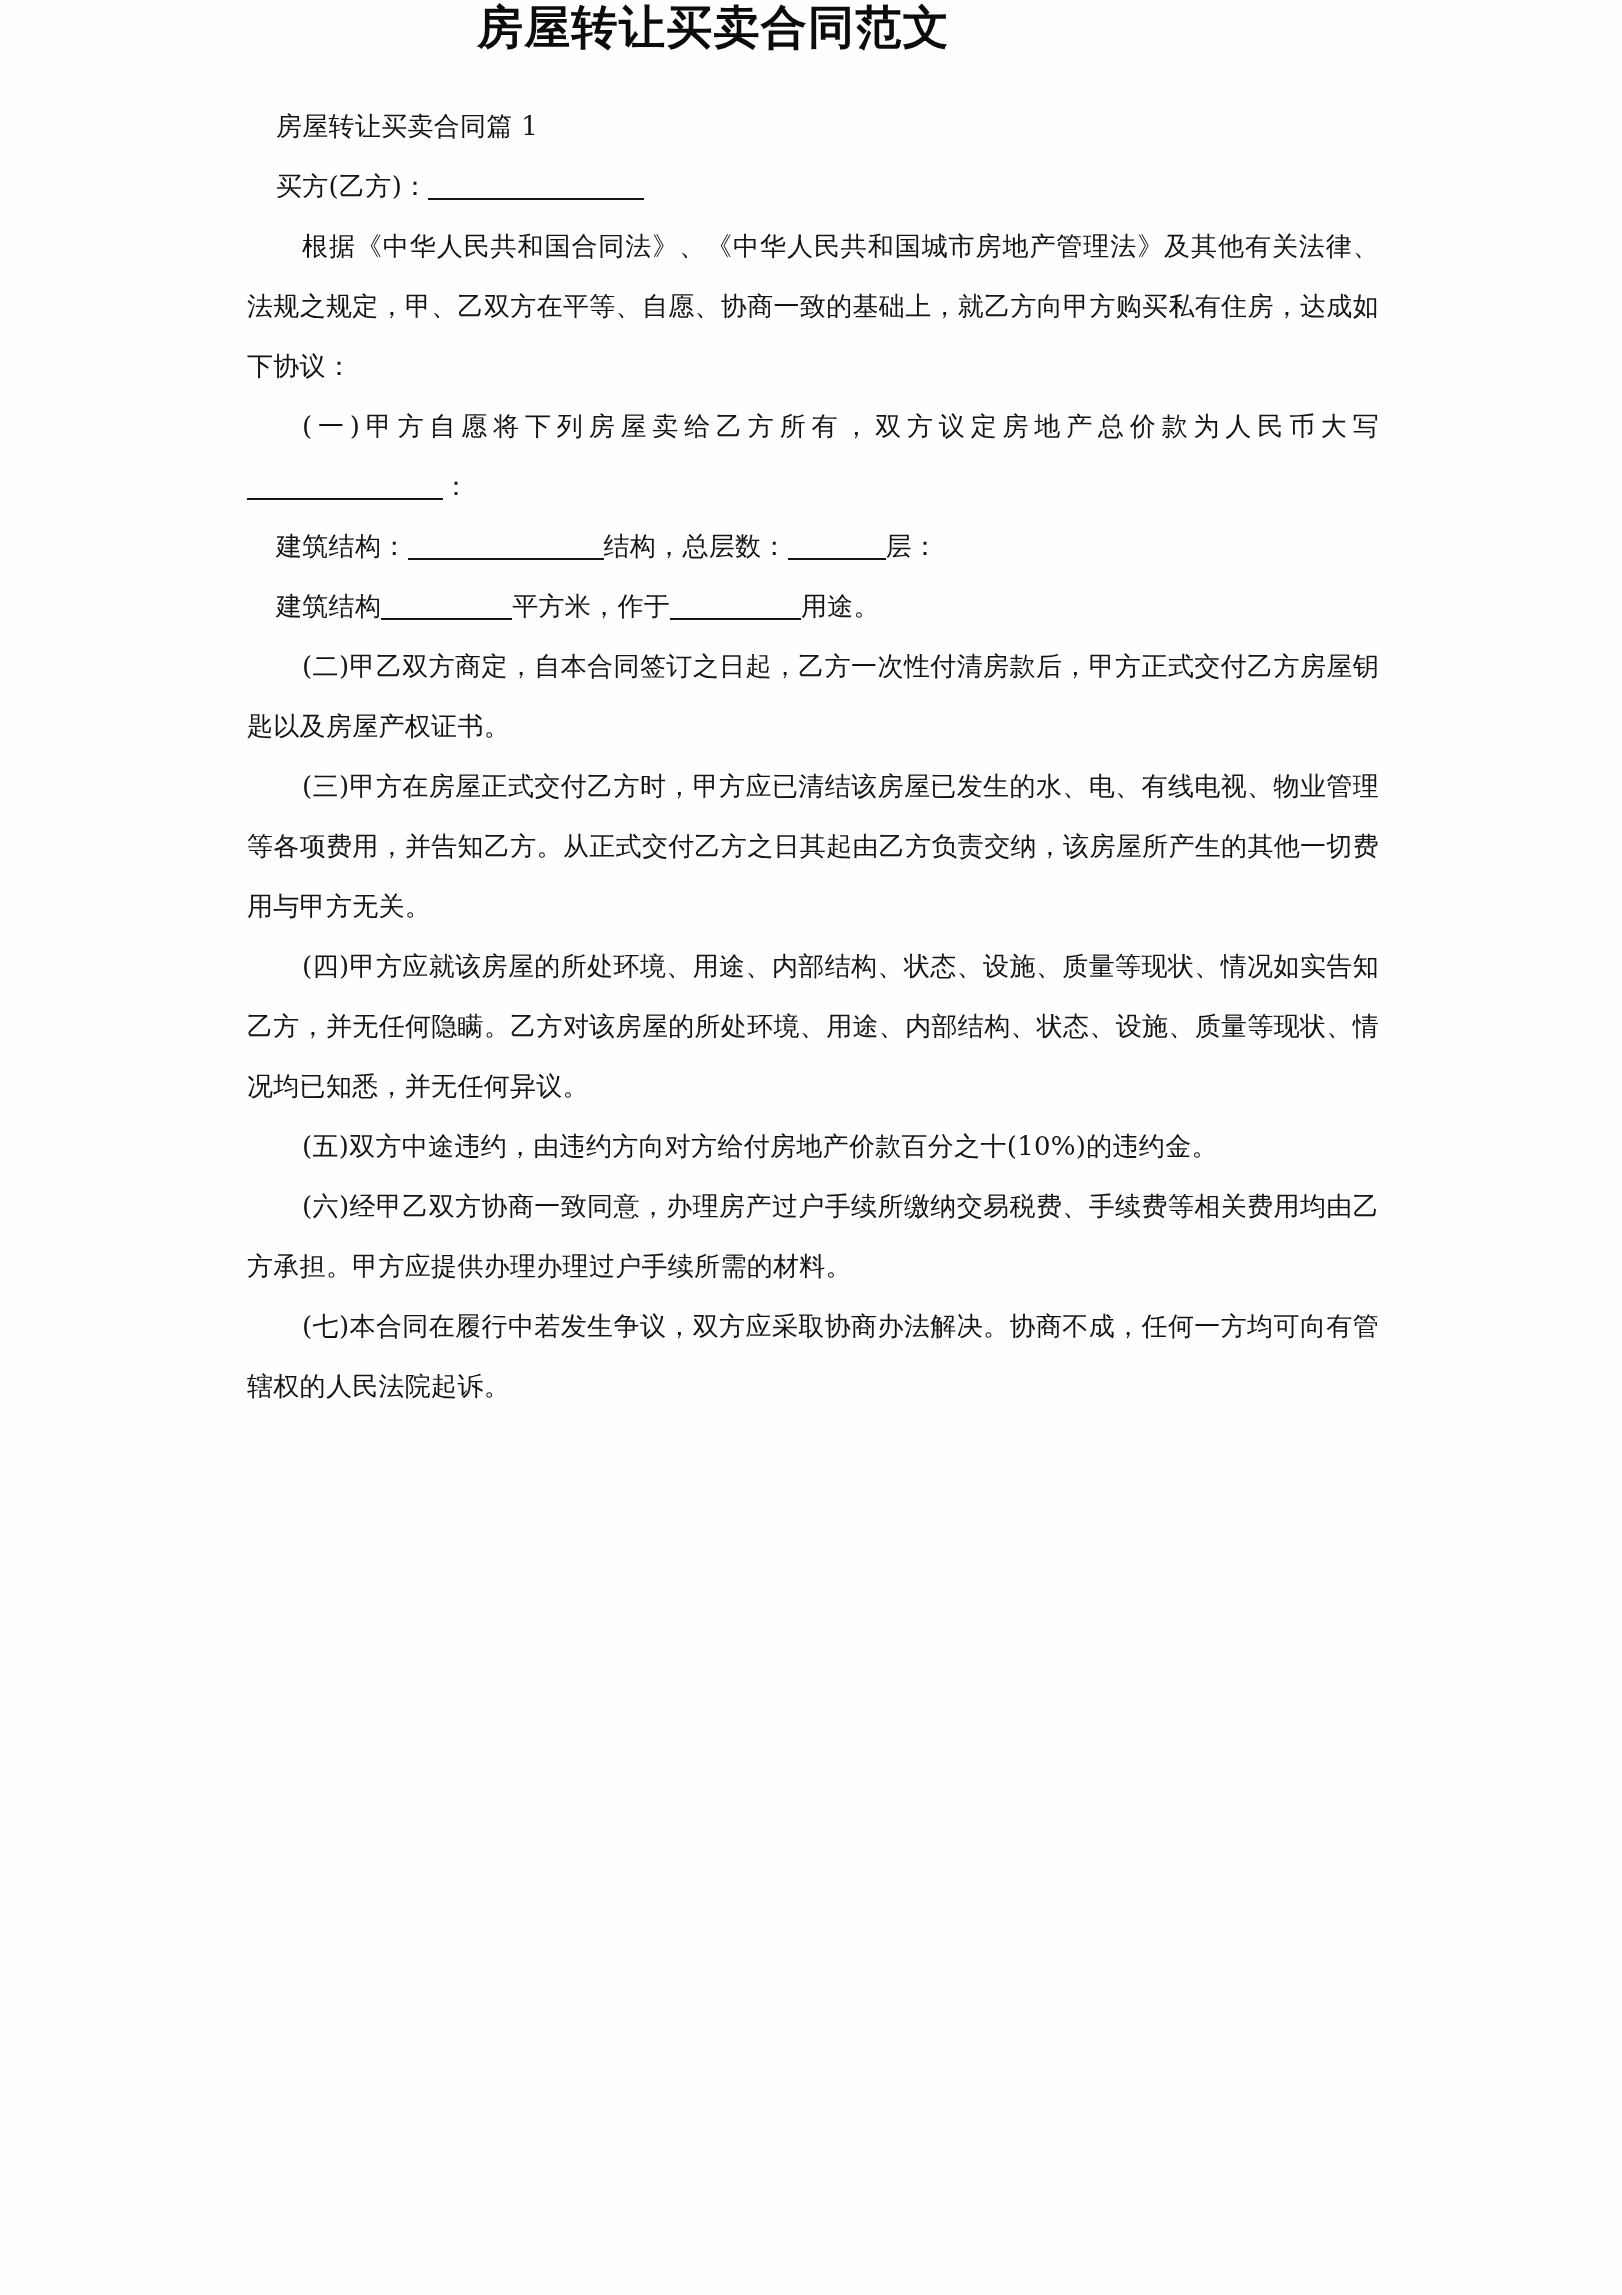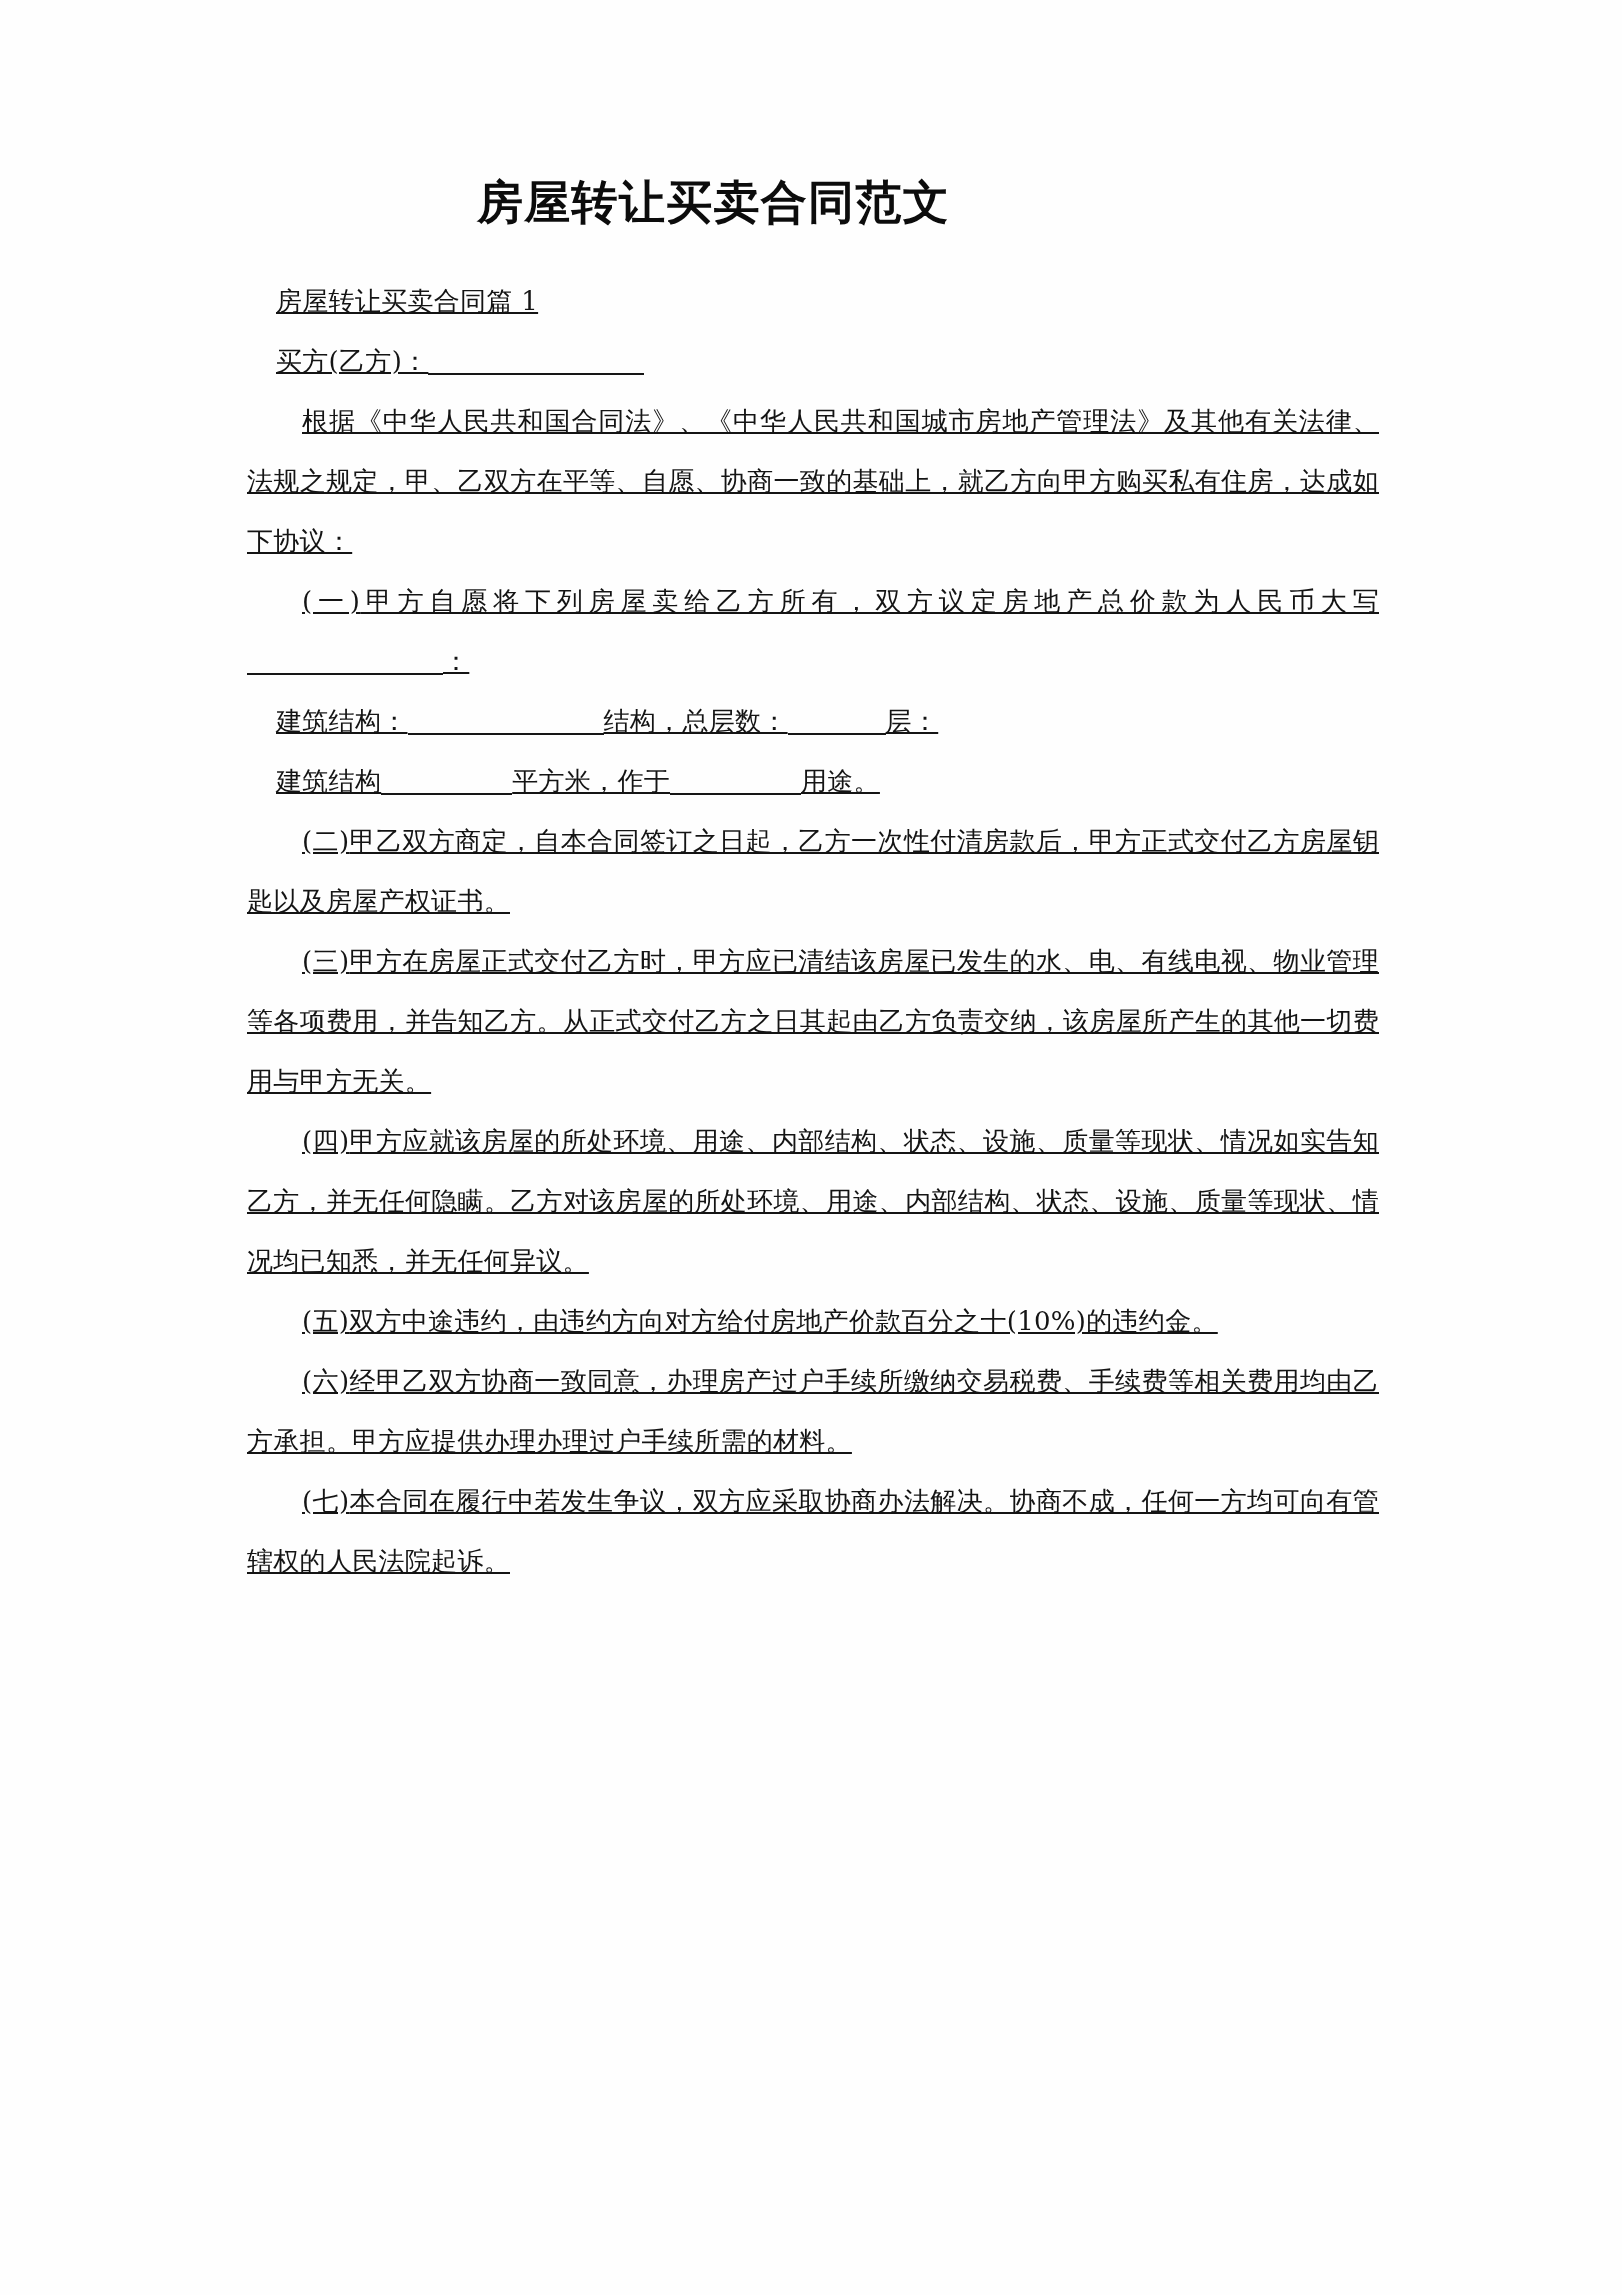--- a/index.html
+++ b/index.html
@@ -33,34 +33,32 @@
   }
 
   .doc-title {
     font-family: "DejaVu Serif", "Liberation Serif", serif;
     font-weight: 700;
     font-size: 46px;
     line-height: 1.2;
     letter-spacing: 1.3px;
     text-align: left;
     margin: 0;
-    padding-top: 175px;
     padding-left: 230px;
     color: #0c0c0c;
   }
 
   .body-block {
     margin-top: 41px;
     font-size: 26px;
     line-height: 60px;
     text-align: justify;
     text-justify: inter-character;
     letter-spacing: 0.3px;
     color: #141414;
-    text-decoration: underline;
   }
 
   p.para {
     margin: 0;
     padding: 0;
     text-indent: 0;
   }
 
   p.indent {
     text-indent: 55px;

